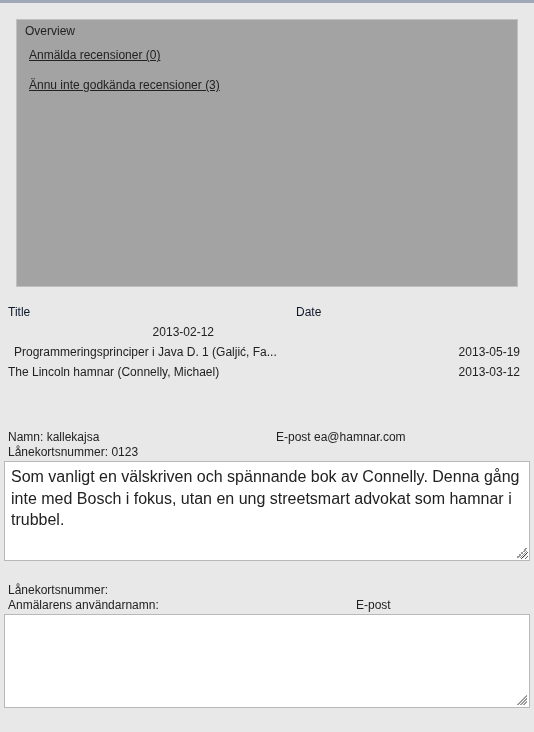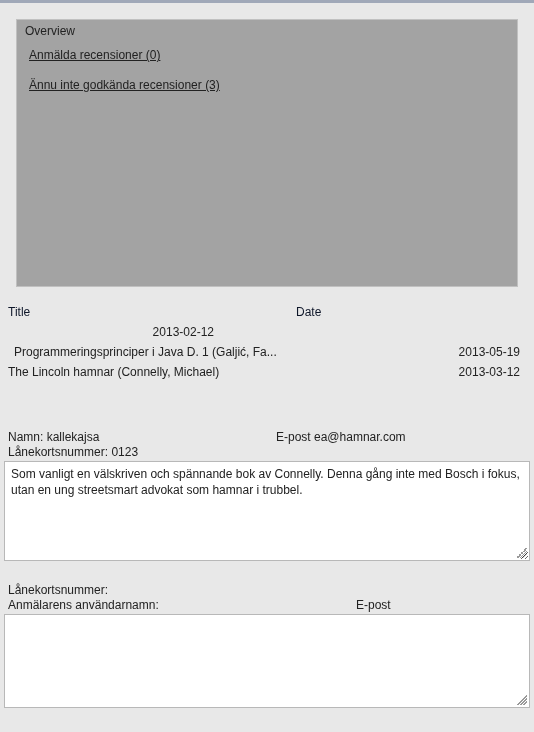--- a/index.html
+++ b/index.html
@@ -62,21 +62,21 @@
       margin-bottom: 1px;
     }
     .info-left { flex: 1; }
     .info-right { width: 250px; }
     .textarea-box {
       background: #fff;
       border: 1px solid #b8b8b8;
       margin: 2px 4px 0 4px;
       padding: 4px 6px;
       height: 100px;
-      font-size: 12px;
+      font-size: 16px;
       color: #222;
       line-height: 1.35;
       resize: both;
       overflow: auto;
       position: relative;
     }
     .resize-grip {
       position: absolute;
       bottom: 2px;
       right: 2px;

